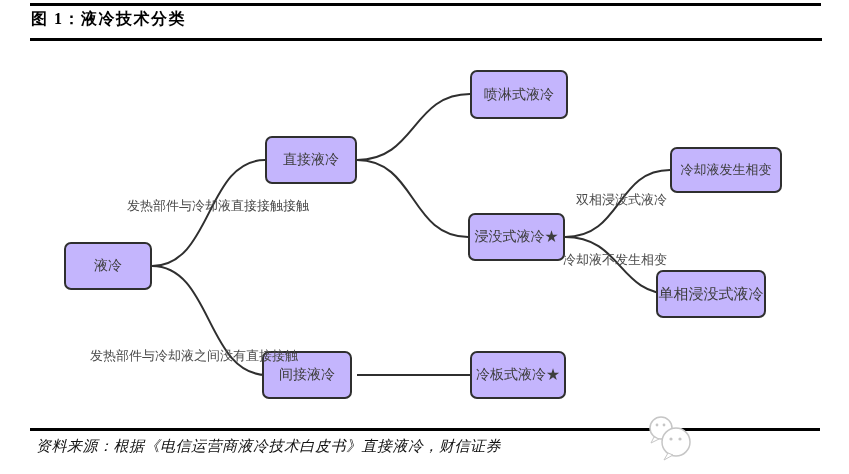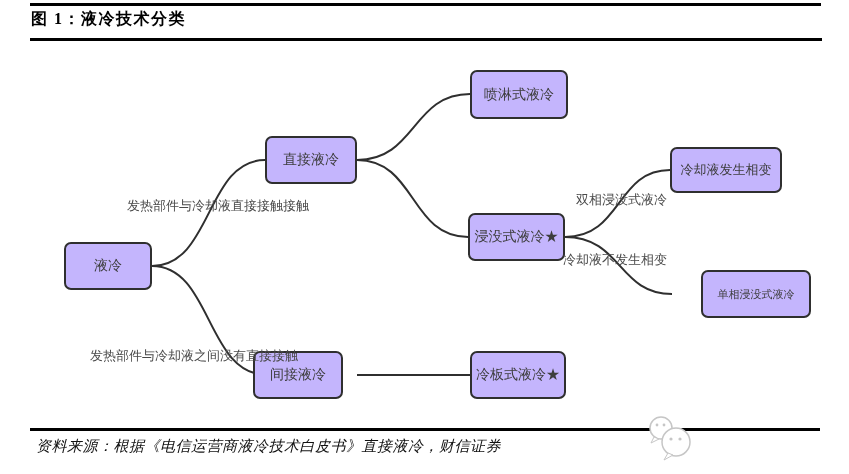--- a/index.html
+++ b/index.html
@@ -21,26 +21,26 @@
   .connectors { position:absolute; left:0; top:0; }
   .connectors path { stroke:#2f2f2f; stroke-width:2; fill:none; }
 
   .node {
     position:absolute; border:2px solid #2f2f2f; border-radius:7px;
     background:#c4b5fd; display:flex; align-items:center; justify-content:center;
     font-size:14px; color:#3d3d3d; white-space:nowrap; box-sizing:border-box;
   }
   .node-root        { left:64px;  top:242px; width:88px;  height:48px; }
   .node-direct      { left:265px; top:136px; width:92px;  height:48px; }
-  .node-indirect    { left:253px; top:351px; width:90px;  height:48px; }
+  .node-indirect    { left:262px; top:351px; width:90px;  height:48px; }
   .node-spray       { left:470px; top:70px;  width:98px;  height:49px; }
   .node-immersion   { left:468px; top:213px; width:97px;  height:48px; }
   .node-coldplate   { left:470px; top:351px; width:96px;  height:48px; }
   .node-twophase    { left:670px; top:147px; width:112px; height:46px; font-size:13px; }
-  .node-singlephase { left:701px; top:270px; width:110px; height:48px; font-size:11px; }
+  .node-singlephase { left:656px; top:270px; width:110px; height:48px; font-size:15px; }
 
   .edge-label {
     position:absolute; font-size:13px; color:#4a4a4a; white-space:nowrap;
   }
   .lbl-direct-contact    { left:127px; top:197px; }
   .lbl-no-direct-contact { left:90px; top:306px;margin-top:41px; }
   .lbl-phase-change      { left:576px; top:191px; }
   .lbl-no-phase-change   { left:563px; top:251px; }
 
   .source-note {

